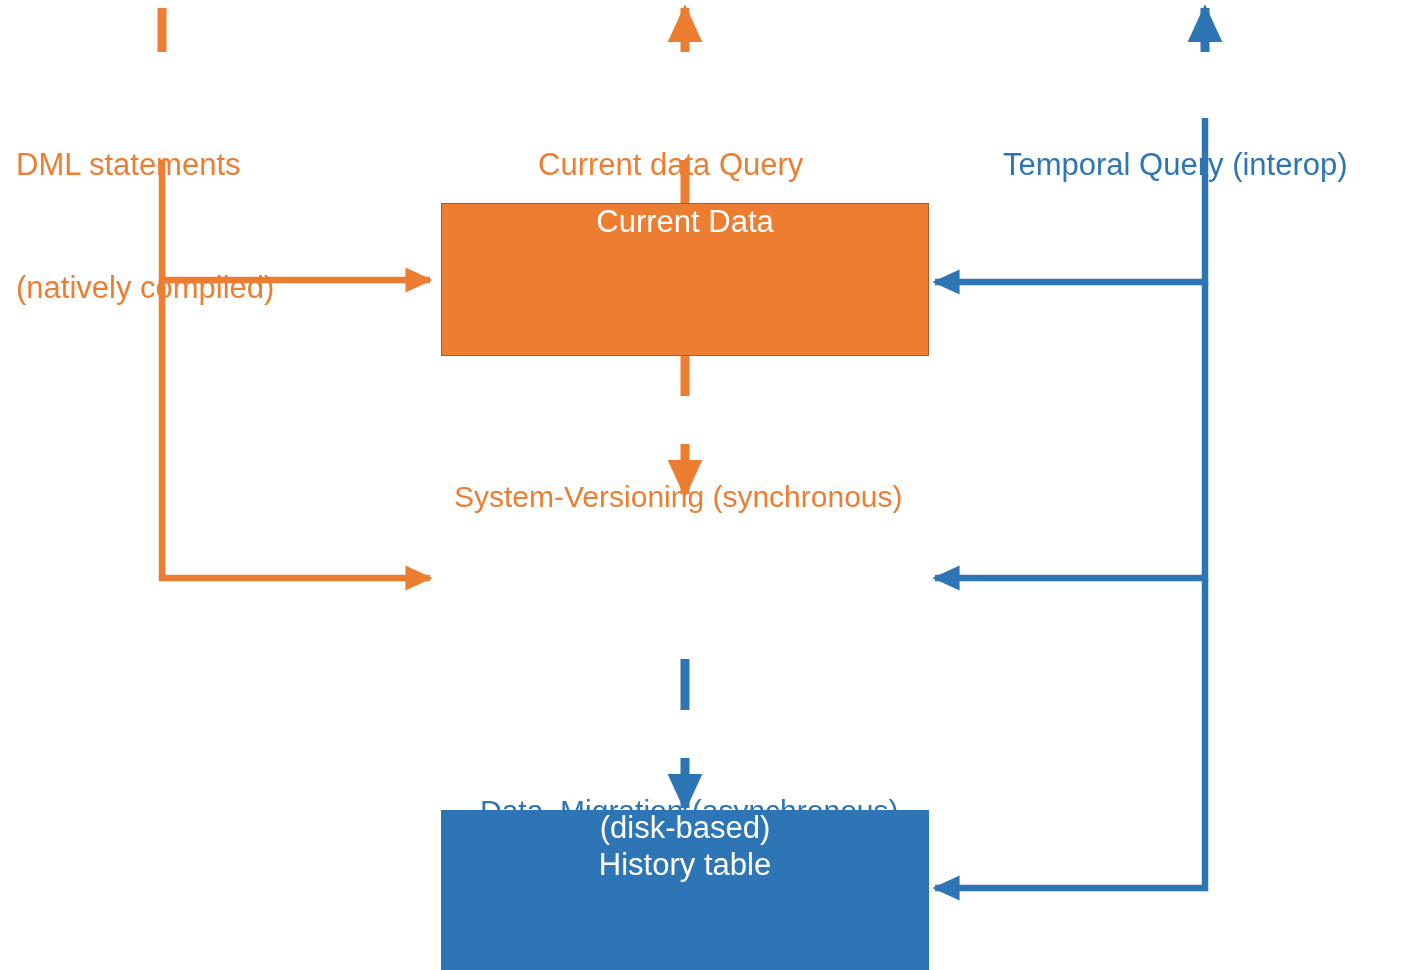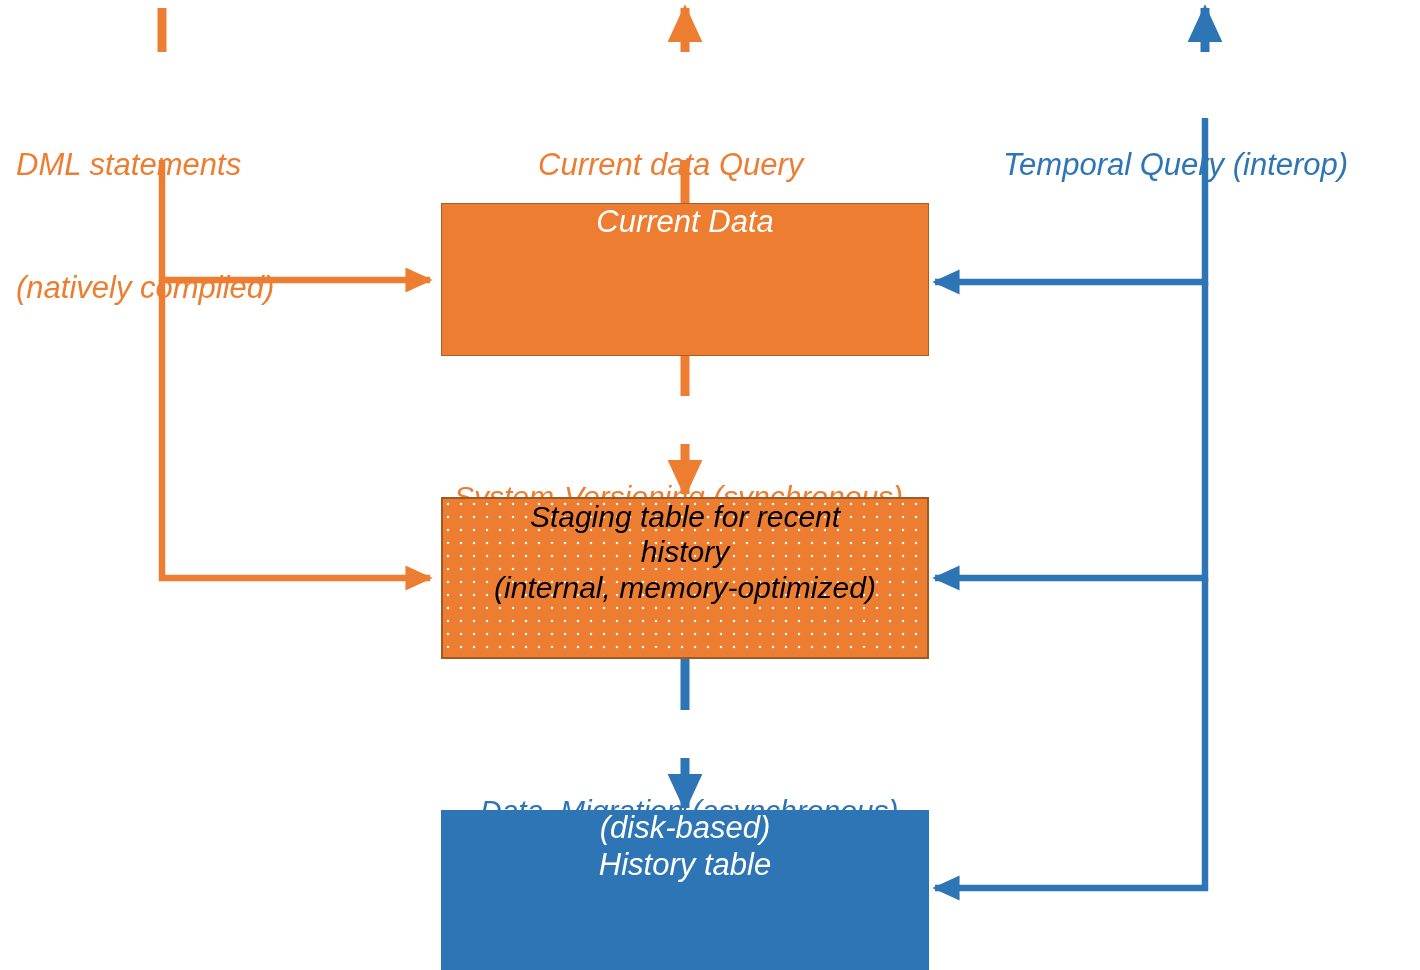--- a/index.html
+++ b/index.html
@@ -9,21 +9,20 @@
   }
   body {
     font-family: "Liberation Sans", sans-serif;
   }
   #canvas {
     position: relative;
     width: 1420px;
     height: 970px;
     background: #ffffff;
     overflow: hidden;
-    font-style: italic;
   }
   #wires {
     position: absolute;
     left: 0;
     top: 0;
     width: 1420px;
     height: 970px;
     pointer-events: none;
   }
 
@@ -178,28 +177,20 @@
   <div class="cap cap-blue cap-migration">
     <div>Data  Migration (asynchronous)</div>
   </div>
 
   <div class="node node-current">
     <div class="label">
       <div>Current Data</div>
     </div>
   </div>
 
-  <div class="node node-staging">
-    <div class="dots"></div>
-    <div class="label">
-      <div>Staging table for recent</div>
-      <div>history</div>
-      <div>(internal, memory-optimized)</div>
-    </div>
-  </div>
 
   <div class="node node-history">
     <div class="label">
       <div>(disk-based)</div>
       <div>History table</div>
     </div>
   </div>
 
 </div>
 

